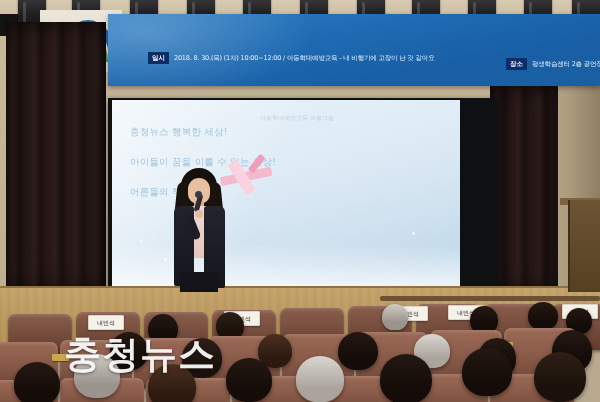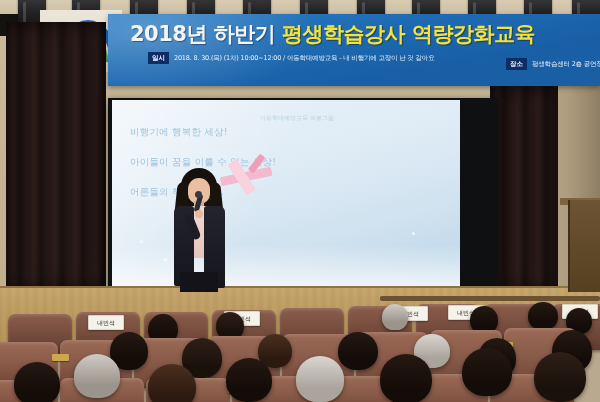--- a/index.html
+++ b/index.html
@@ -293,44 +293,40 @@
 
   <div class="logo-plate"></div>
   <div class="logo-arcs">
     <span class="arc arc-blue"></span>
     <span class="arc arc-green"></span>
     <span class="arc arc-orange"></span>
   </div>
 
   <div class="banner">
     <div class="banner-glow"></div>
-    <div class="banner-title">
-      <span class="t-white">2018년 하반기</span>
-      <span class="t-yellow">평생학습강사 역량강화교육</span>
-    </div>
     <div class="row r1">
       <span class="chip">일시</span><span class="detail">2018. 8. 30.(목) (1차) 10:00~12:00 / 아동학대예방교육 - 내 비행기에 고장이 난 것 같아요</span>
     </div>
     <div class="row r3">
       <span class="chip">장소</span><span class="detail">평생학습센터 2층 공연장</span>
     </div>
   </div>
 
   <div class="curtain curtain-left"></div>
   <div class="curtain curtain-right"></div>
 
   <div class="screen-frame"></div>
   <div class="screen">
     <div class="screen-sheen"></div>
     <div class="snowfield"></div>
     <div class="dot" style="left:28px;top:140px;"></div>
     <div class="dot" style="left:52px;top:158px;"></div>
     <div class="dot" style="left:300px;top:132px;"></div>
     <div class="slide-header">아동학대예방교육 프로그램</div>
-    <div class="slide-line sl1">비행기에 행복한 세상!</div>
+    <div class="slide-line sl1">충청뉴스 행복한 세상!</div>
     <div class="slide-line sl2">아이들이 꿈을 이룰 수 있는 세상!</div>
     <div class="slide-line sl3">어른들의 책임입니다.</div>
     <div class="ribbon">
       <b class="rb1"></b>
       <b class="rb2"></b>
       <b class="rb3"></b>
     </div>
   </div>
 
   <div class="stage-edge"></div>
@@ -429,14 +425,15 @@
       <div class="head h-grey" style="left:74px;top:62px;width:46px;height:44px;"></div>
       <div class="head h-brown" style="left:148px;top:72px;width:48px;height:46px;"></div>
       <div class="head h-black" style="left:226px;top:66px;width:46px;height:44px;"></div>
       <div class="head h-silver" style="left:296px;top:64px;width:48px;height:46px;"></div>
       <div class="head h-black" style="left:380px;top:62px;width:52px;height:50px;"></div>
       <div class="head h-black" style="left:462px;top:56px;width:50px;height:48px;"></div>
       <div class="head h-dark" style="left:534px;top:60px;width:52px;height:50px;"></div>
     </div>
   </div>
 
+  <div class="watermark">충청뉴스</div>
 
 </div>
 
 </body></html>

